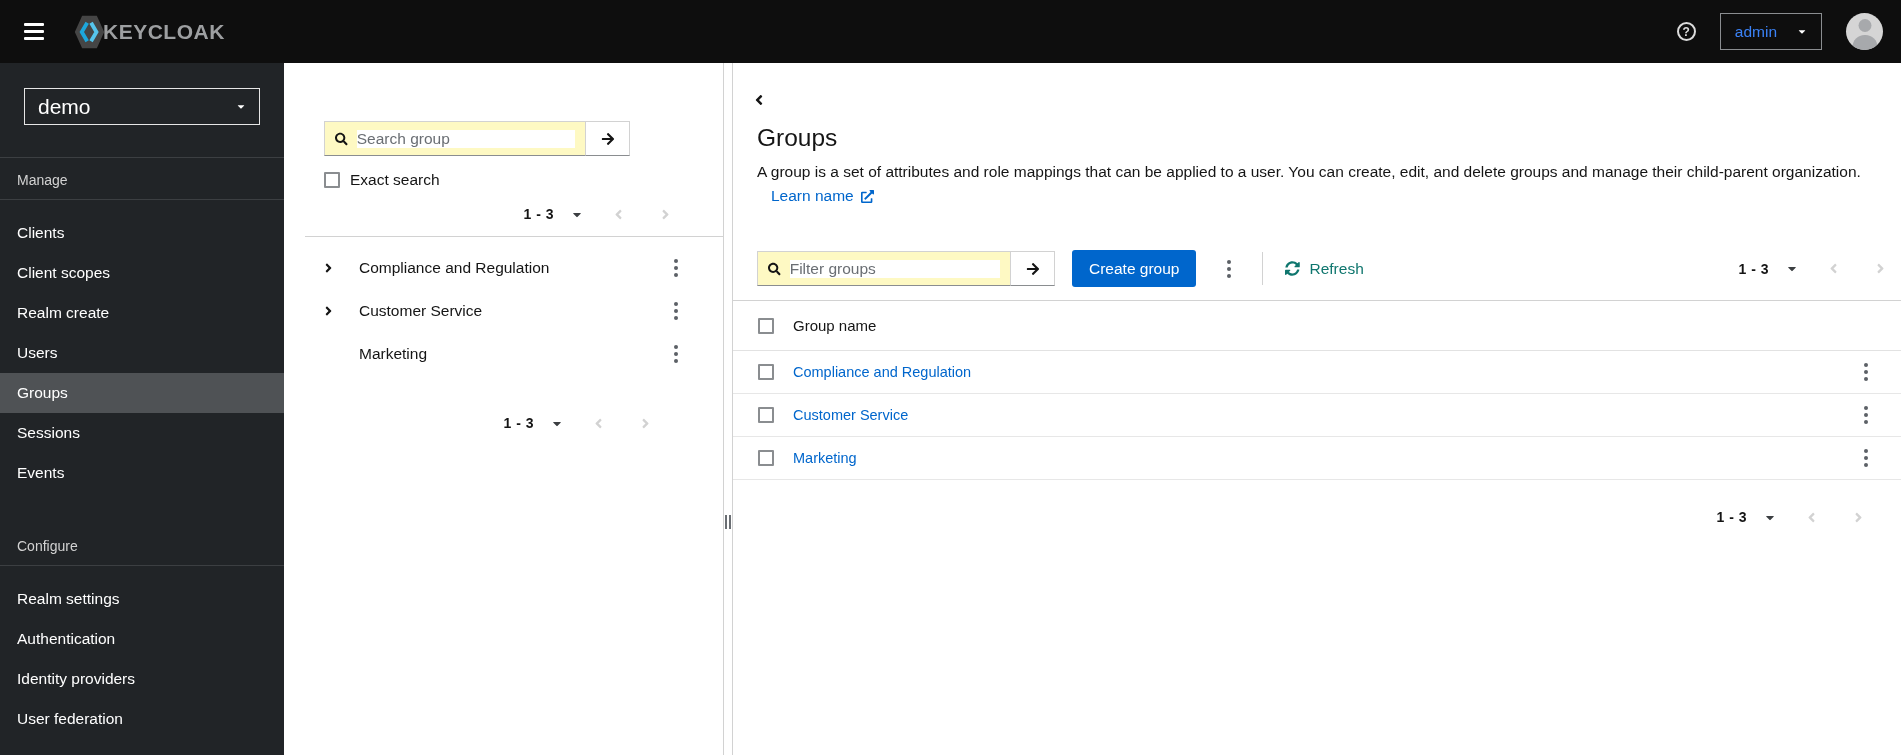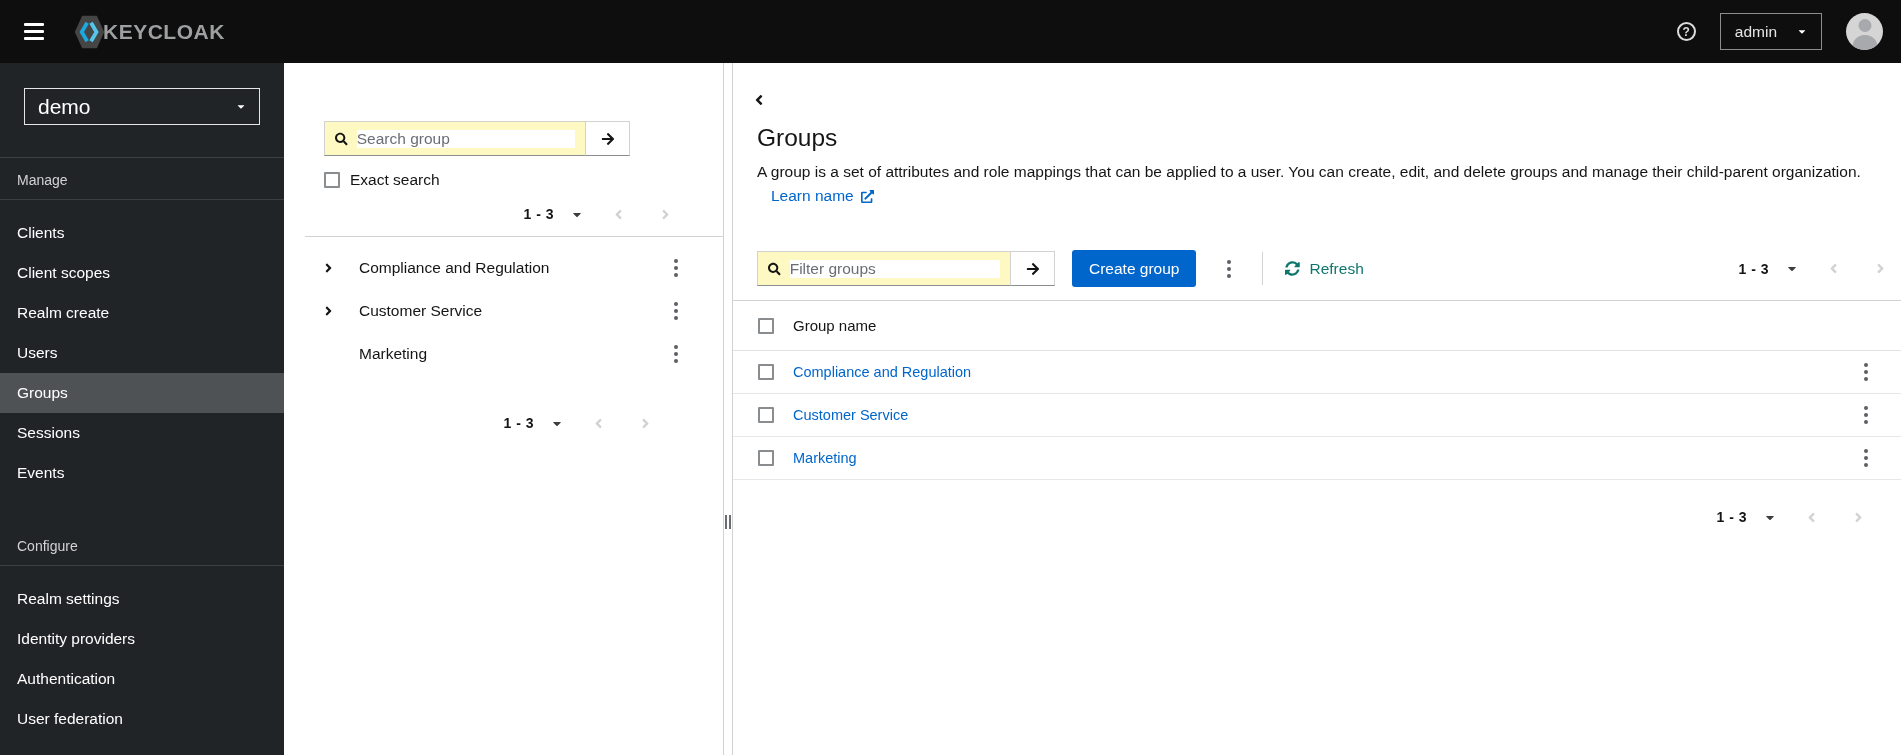--- a/index.html
+++ b/index.html
@@ -15,21 +15,21 @@
   .masthead{height:63px;background:#0e0e0e;display:flex;align-items:center;padding:0 18px;color:#fff}
   .hamburger{width:20px;display:flex;flex-direction:column;gap:4px;margin-left:6px}
   .hamburger span{display:block;height:3px;background:#fff;border-radius:1px}
   .logo{display:flex;align-items:center;margin-left:30px;gap:2px}
   .brand{font-size:21px;font-weight:700;color:#9d9fa1;letter-spacing:.5px;margin-left:-4px}
   .mh-right{margin-left:auto;display:flex;align-items:center;gap:24px}
   .help{width:19px;height:19px;border-radius:50%;border:2px solid #dcdcdc;color:#dcdcdc;
         display:flex;align-items:center;justify-content:center;font-size:12px;font-weight:700}
   .help::after{content:"?"}
   .user-menu{display:flex;align-items:center;gap:20px;border:1px solid #8a8d90;height:37px;
-             padding:0 14px;font-size:15.5px;color:#e5e5e5}
+             padding:0 14px;font-size:15.5px;color:#3b82f6}
   .caret-w{width:10px;height:11px;color:#fff}
   .avatar{width:37px;height:37px;border-radius:50%;background:#d5d5d5;position:relative;overflow:hidden}
   .avatar::before{content:"";position:absolute;top:6px;left:50%;transform:translateX(-50%);
                   width:13px;height:13px;border-radius:50%;background:#a7a9ac}
   .avatar::after{content:"";position:absolute;top:22px;left:50%;transform:translateX(-50%);
                  width:25px;height:16px;border-radius:12px 12px 0 0;background:#a7a9ac}
 
   
   .layout{display:flex;height:692px}
 
@@ -185,22 +185,22 @@
       <li class="nav-item">Users</li>
       <li class="nav-item active">Groups</li>
       <li class="nav-item">Sessions</li>
       <li class="nav-item">Events</li>
     </ul>
     <div class="cfg-block">
       <div class="nav-group-label">Configure</div>
       <div class="nav-sep2"></div>
       <ul class="nav-list">
         <li class="nav-item">Realm settings</li>
+        <li class="nav-item">Authentication</li>
         <li class="nav-item">Identity providers</li>
-        <li class="nav-item">Authentication</li>
         <li class="nav-item">User federation</li>
       </ul>
     </div>
   </nav>
 
   <aside class="gpanel">
     <div class="search-row">
       <div class="search-wrap">
         <svg class="ic i-search">
             <use href="#i-search-g"></use>

